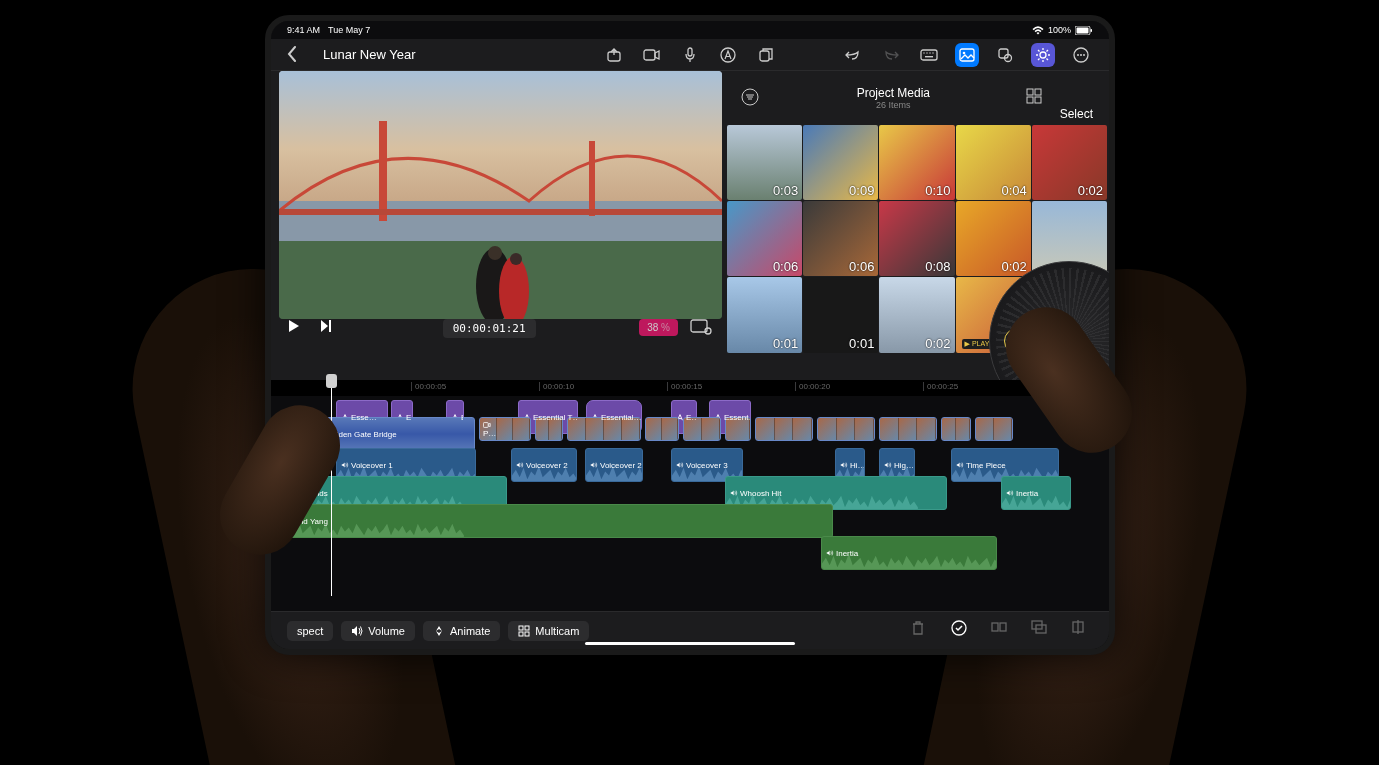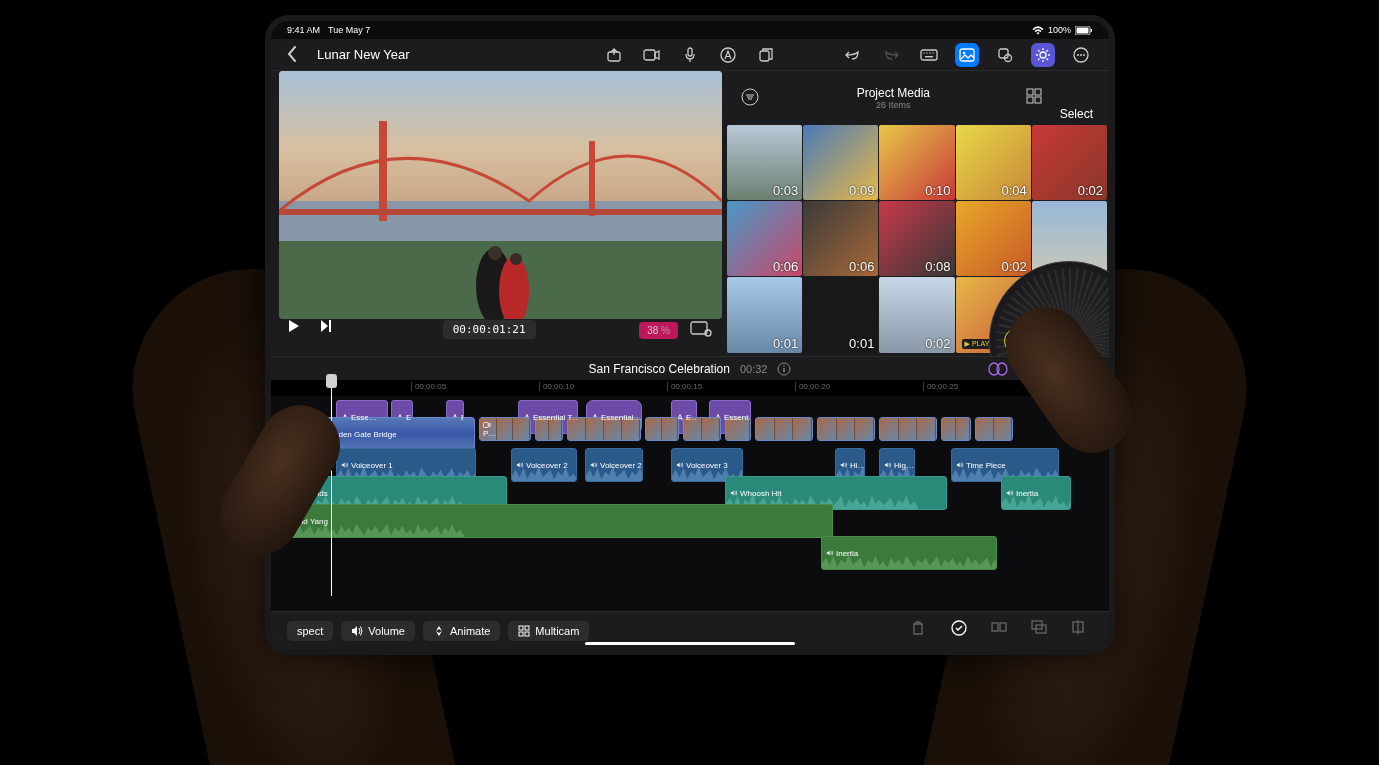--- a/index.html
+++ b/index.html
@@ -46,21 +46,21 @@
   position: absolute;
   top: 18px; left: 0; right: 0;
   height: 32px;
   display: flex;
   align-items: center;
   padding: 0 16px;
   background: #1c1c1e;
   border-bottom: 1px solid #2a2a2c;
 }
 .back-btn { width: 18px; height: 18px; cursor: pointer; color: #ccc; }
-.project-name { color: #fff; font-size: 13px; font-weight: 500; margin-left: 12px; }
+.project-name { color: #fff; font-size: 13px; font-weight: 500; margin-left: 18px; }
 .toolbar-group { display: flex; gap: 14px; align-items: center; }
 .toolbar-center { position: absolute; left: 50%; transform: translateX(-50%); }
 .toolbar-right { margin-left: auto; }
 .tool-icon {
   width: 24px; height: 24px;
   display: flex; align-items: center; justify-content: center;
   border-radius: 6px;
   color: #ccc;
   cursor: pointer;
 }
@@ -85,23 +85,23 @@
 }
 .bridge-svg { position: absolute; inset: 0; }
 
 .transport {
   position: absolute;
   top: 298px;
   left: 8px;
   width: 443px;
   height: 32px;
   display: flex;
-  align-items: flex-end;
+  align-items: flex-start;
   gap: 12px;
-  padding: 12px 8px;
+  padding: 0 8px;
 }
 .play-btn, .next-btn { width: 20px; height: 20px; color: #fff; cursor: pointer; }
 .timecode {
   background: #2c2c2e;
   color: #fff;
   font-family: ui-monospace, monospace;
   font-size: 11px;
   padding: 3px 10px;
   border-radius: 4px;
   margin-left: auto;
@@ -656,37 +656,20 @@
             <span class="media-duration">0:00</span>
             <span class="play-badge">▶ PLAY</span>
           </div>
           <div class="media-thumb"></div>
         </div>
       <div class="jog-wheel">
         <span class="jog-close">✕</span>
       </div>
     </div>
 
-    <div class="timeline-header">
-      <span class="timeline-title">San Francisco Celebration</span>
-      <span class="timeline-duration">00:32</span>
-      <span class="info-icon">
-        <svg width="14" height="14" viewBox="0 0 14 14">
-            <circle cx="7" cy="7" r="6" fill="none" stroke="currentColor"></circle>
-            <circle cx="7" cy="4" r="0.8" fill="currentColor"></circle>
-            <rect x="6.3" y="6" width="1.4" height="4" fill="currentColor"></rect>
-          </svg>
-      </span>
-      <span class="multicam-icon">
-        <svg width="22" height="16" viewBox="0 0 22 16">
-            <ellipse cx="7" cy="8" rx="5" ry="6" fill="none" stroke="#a868e8" stroke-width="1.3"></ellipse>
-            <ellipse cx="15" cy="8" rx="5" ry="6" fill="none" stroke="#a868e8" stroke-width="1.3"></ellipse>
-          </svg>
-      </span>
-    </div>
 
     <div class="ruler" id="ruler">
         <div class="ruler-mark" style="left: 140px;">00:00:05</div>
         <div class="ruler-mark" style="left: 268px;">00:00:10</div>
         <div class="ruler-mark" style="left: 396px;">00:00:15</div>
         <div class="ruler-mark" style="left: 524px;">00:00:20</div>
         <div class="ruler-mark" style="left: 652px;">00:00:25</div>
       </div>
     <div class="playhead"></div>
 

